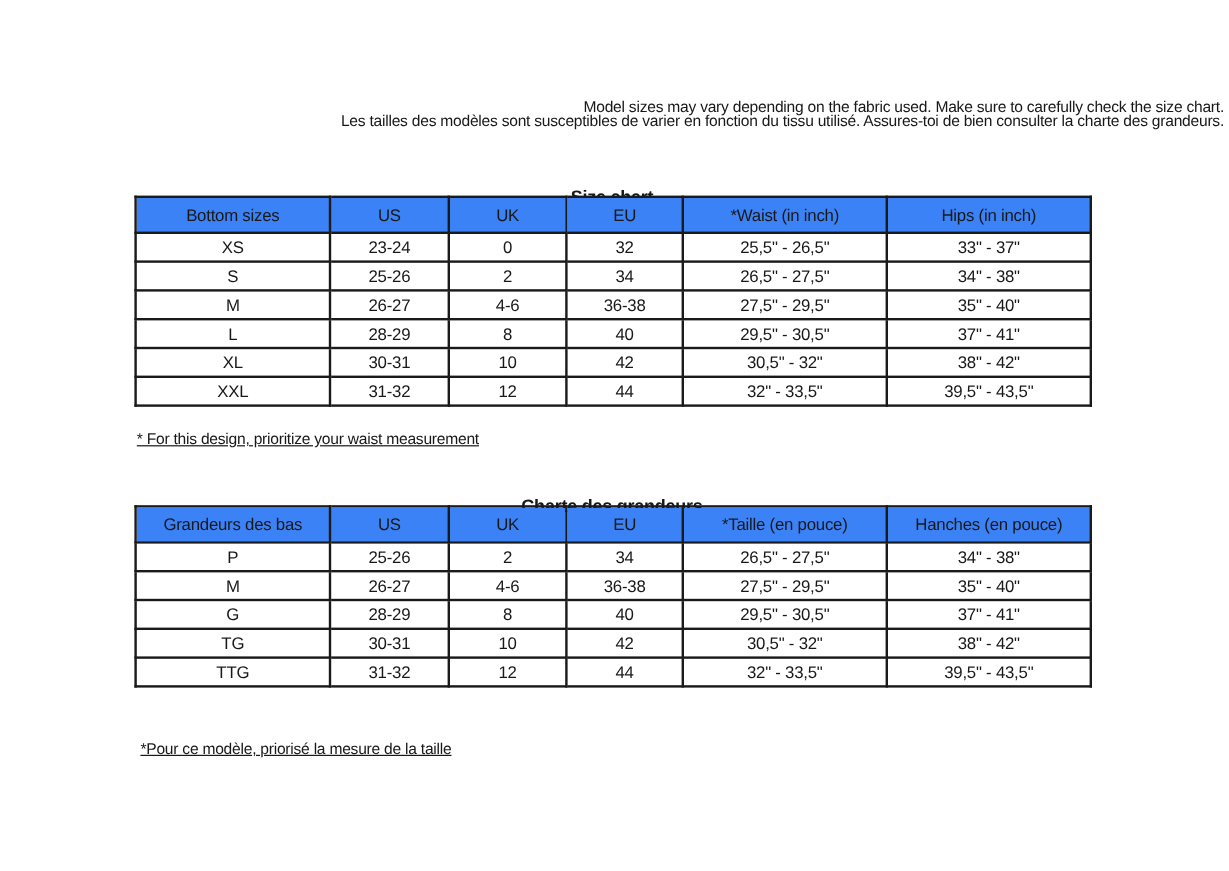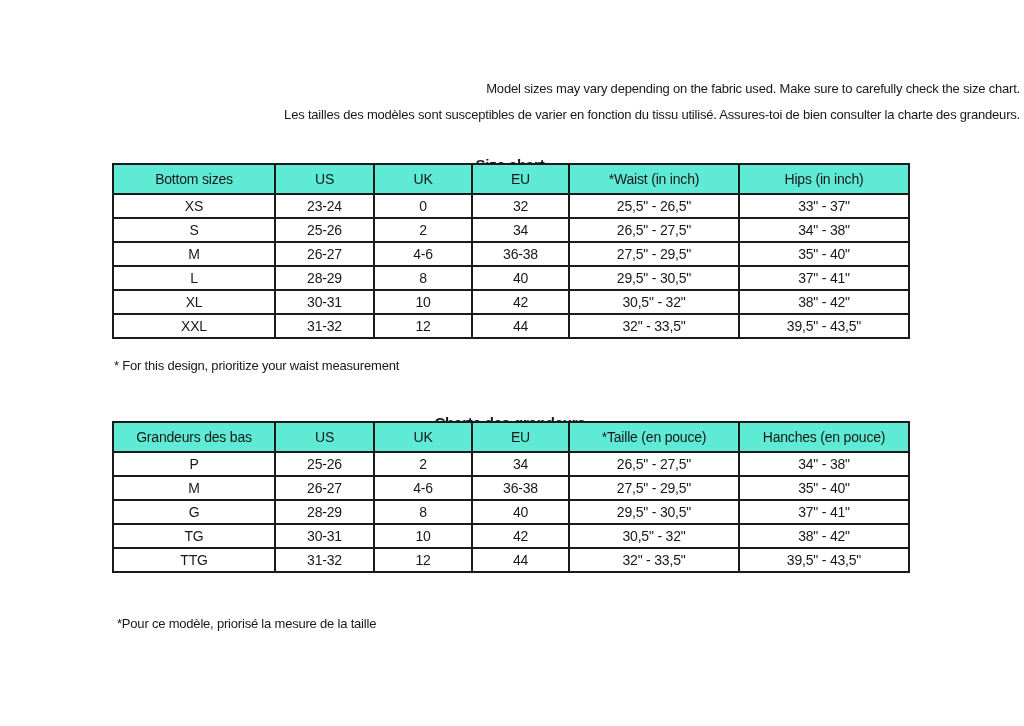--- a/index.html
+++ b/index.html
@@ -18,21 +18,21 @@
   }
   .intro-line {
     position: absolute;
     left: 0;
     width: 1020px;
     text-align: right;
     font-size: 13px;
     line-height: 16px;
   }
   #intro-en { top: 68px; }
-  #intro-fr { top: 94px; }
+  #intro-fr { top: 80px; }
   .section-title {
     position: absolute;
     left: 0;
     width: 1020px;
     text-align: center;
     font-weight: bold;
     font-size: 15px;
     line-height: 17px;
   }
   #title-1 { top: 144px; }
@@ -50,31 +50,32 @@
     border: 2px solid #1a1a1a;
     text-align: center;
     vertical-align: middle;
     padding: 0;
     font-size: 14px;
     font-weight: normal;
     white-space: nowrap;
     overflow: hidden;
   }
   .size-table th {
-    background: #5eead4;
+    background: #3b82f6;
     height: 28px;
   }
   .size-table td {
     background: #ffffff;
     height: 22px;
   }
   .footnote {
     position: absolute;
     font-size: 13px;
     line-height: 15px;
+    text-decoration: underline;
   }
   #footnote-1 { left: 114px; top: 345px; }
   #footnote-2 { left: 117px; top: 603px; }
 </style>
 </head>
 <body>
 
 <p class="intro-line" id="intro-en">Model sizes may vary depending on the fabric used. Make sure to carefully check the size chart.</p>
 
 <p class="intro-line" id="intro-fr">Les tailles des modèles sont susceptibles de varier en fonction du tissu utilisé. Assures-toi de bien consulter la charte des grandeurs.</p>

